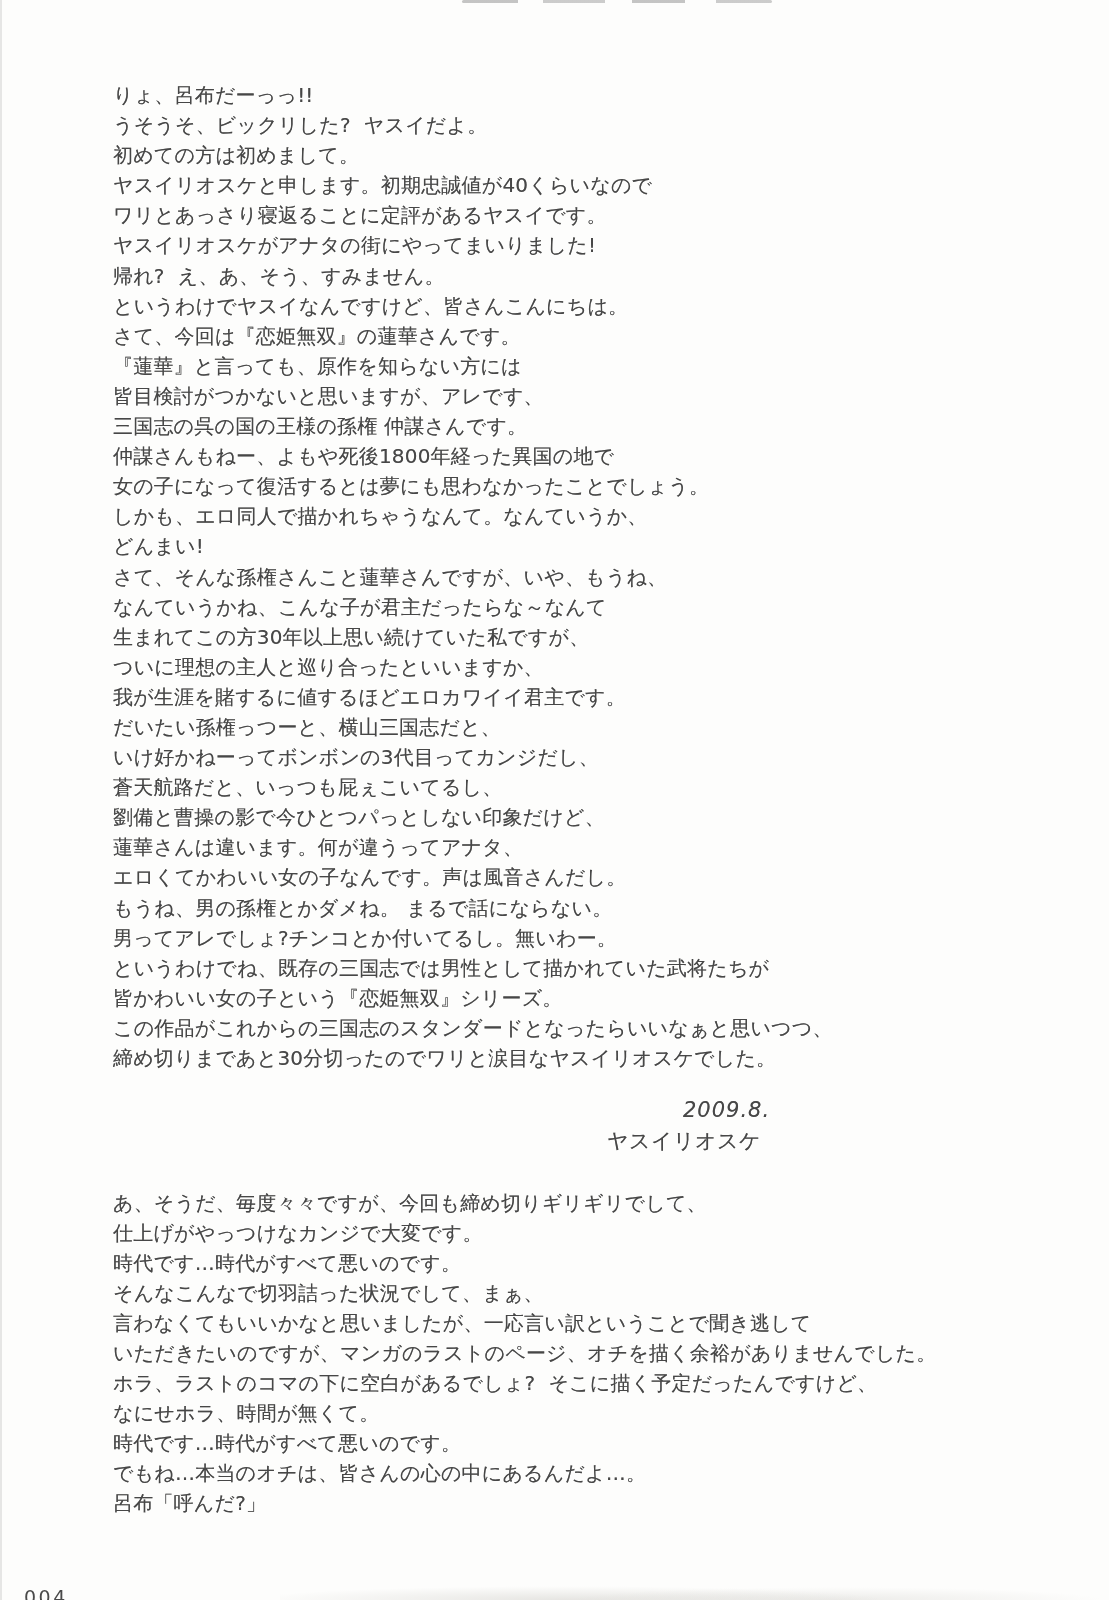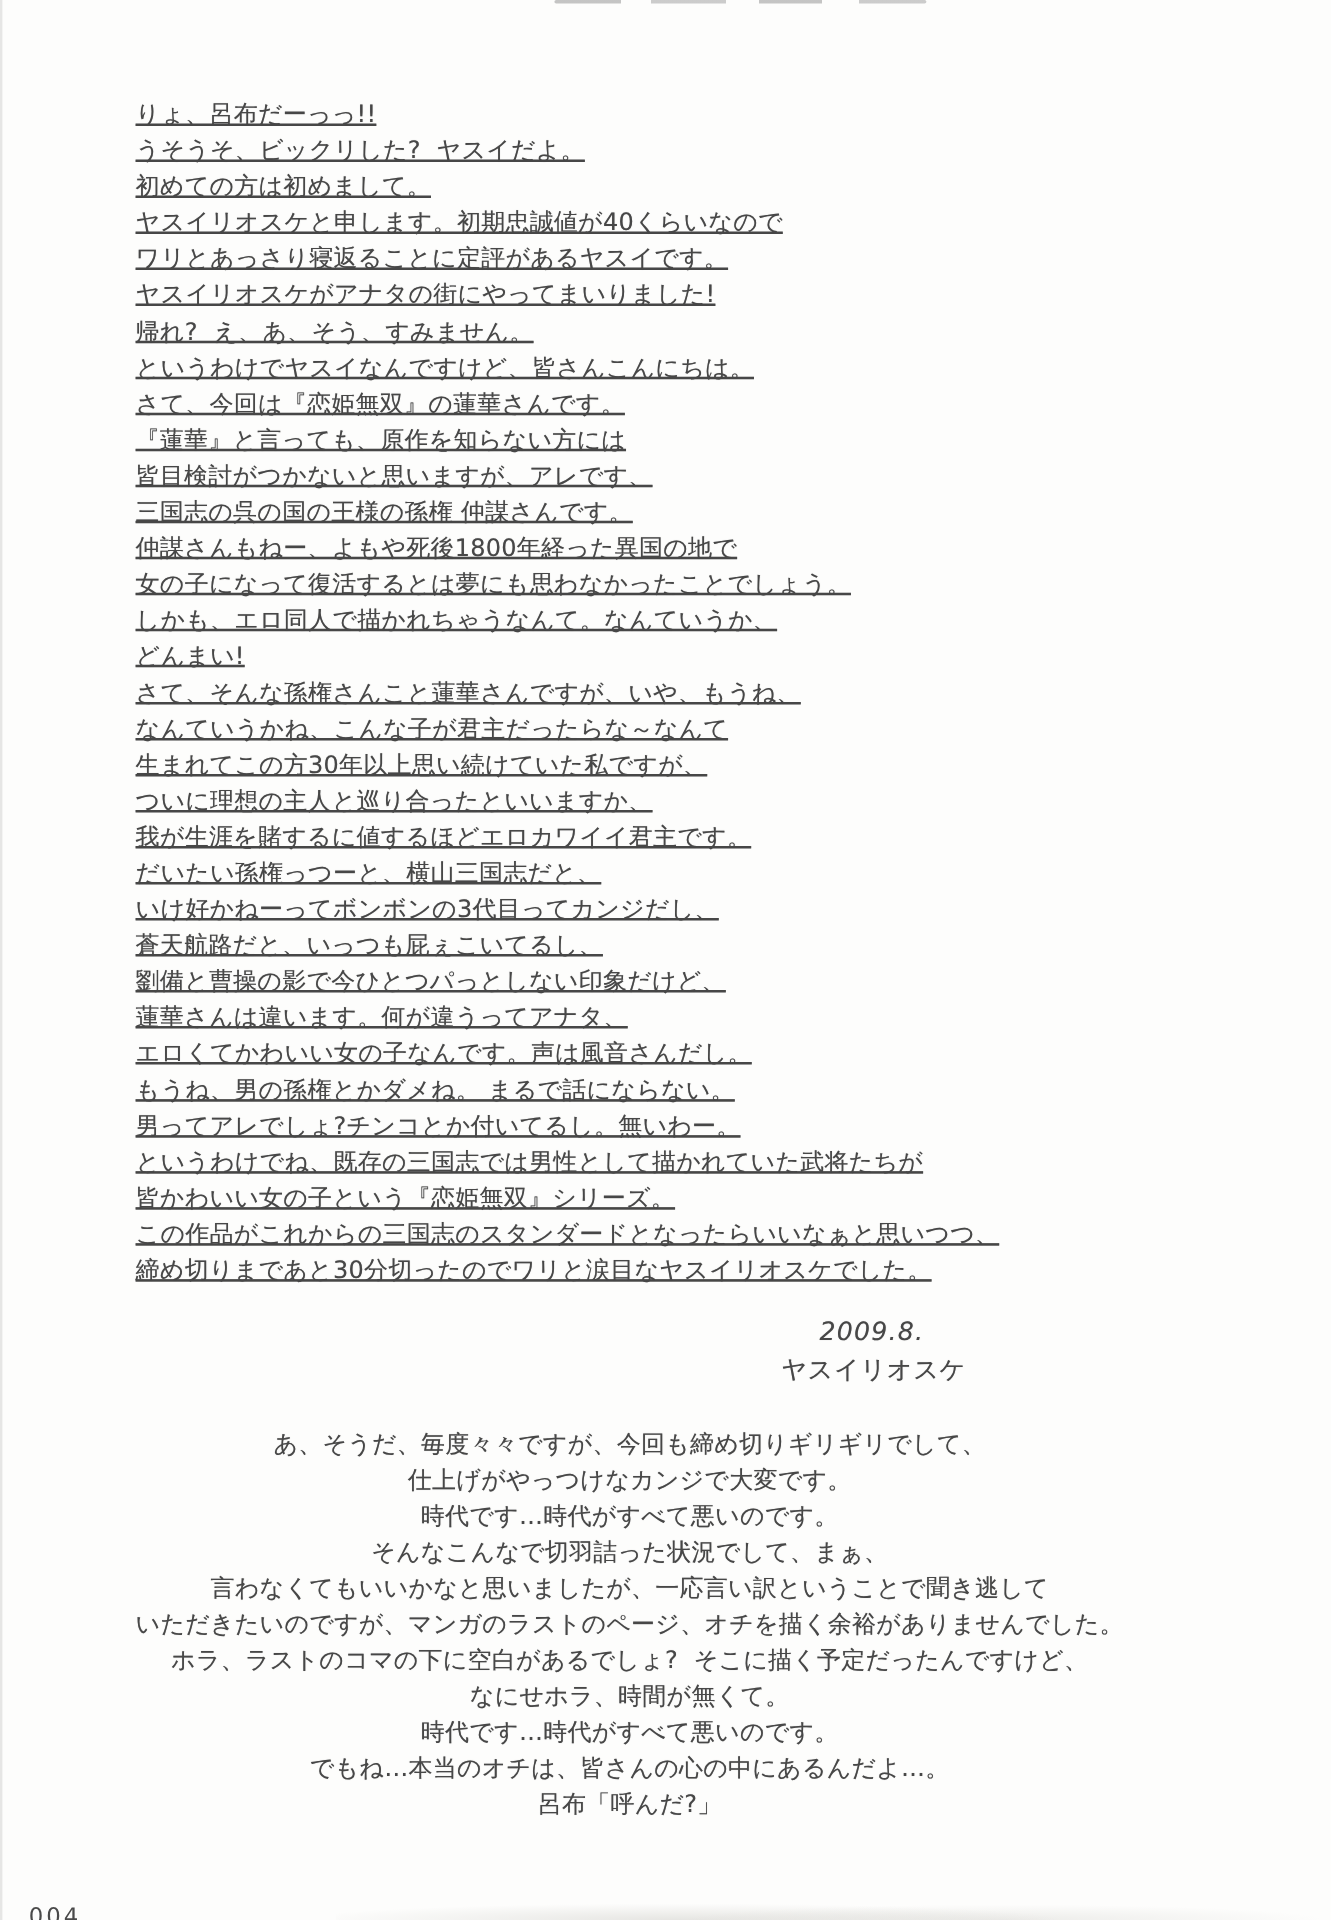--- a/index.html
+++ b/index.html
@@ -19,48 +19,45 @@
   }
   
   .afterword {
     position: absolute;
     left: 113px;
     top: 80px;
     font-size: 20px;
     line-height: 30.1px;
     letter-spacing: 0.2px;
     white-space: pre;
-    text-decoration: underline;
   }
   .postscript {
     position: absolute;
     left: 113px;
     top: 1188px;
     font-size: 20px;
     line-height: 30px;
     letter-spacing: 0.2px;
     white-space: pre;
-    text-align: center;
   }
   .line { white-space: pre; }
   .date-line {
     position: absolute;
     left: 683px;
     top: 1098px;
     font-size: 21px;
     letter-spacing: 1px;
     font-style: italic;
   }
   .signature-line {
     position: absolute;
     left: 607px;
     top: 1127px;
     font-size: 21px;
     letter-spacing: 0.5px;
-    margin-left: 44px;
   }
   .page-number {
     position: absolute;
     left: 24px;
     top: 1546px;
     font-size: 19px;
     letter-spacing: 2.5px;
     color: #4a4a4a;
     text-shadow: none;
     margin-top: 40px;

